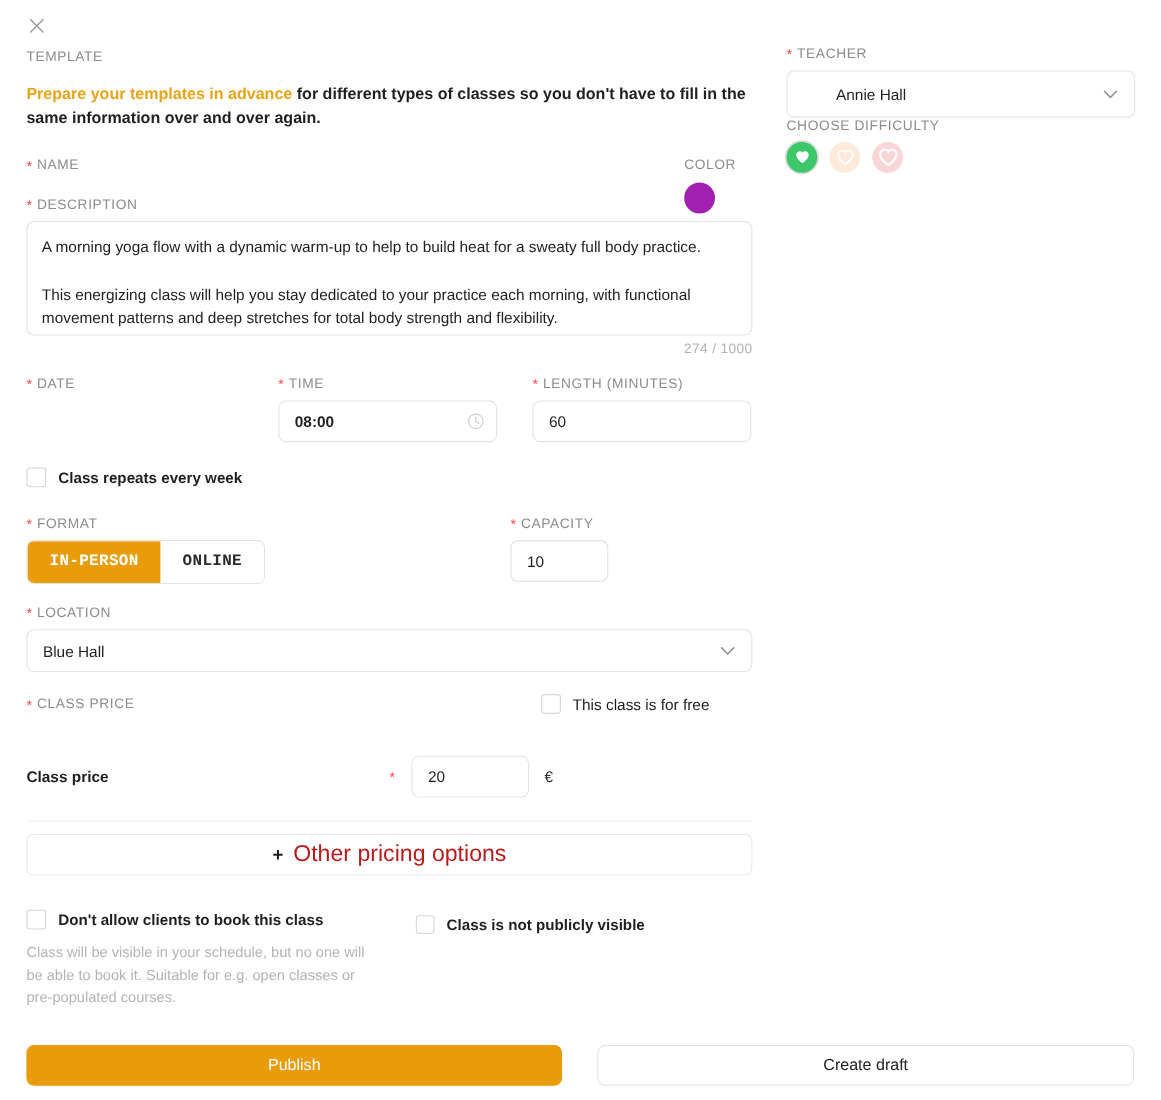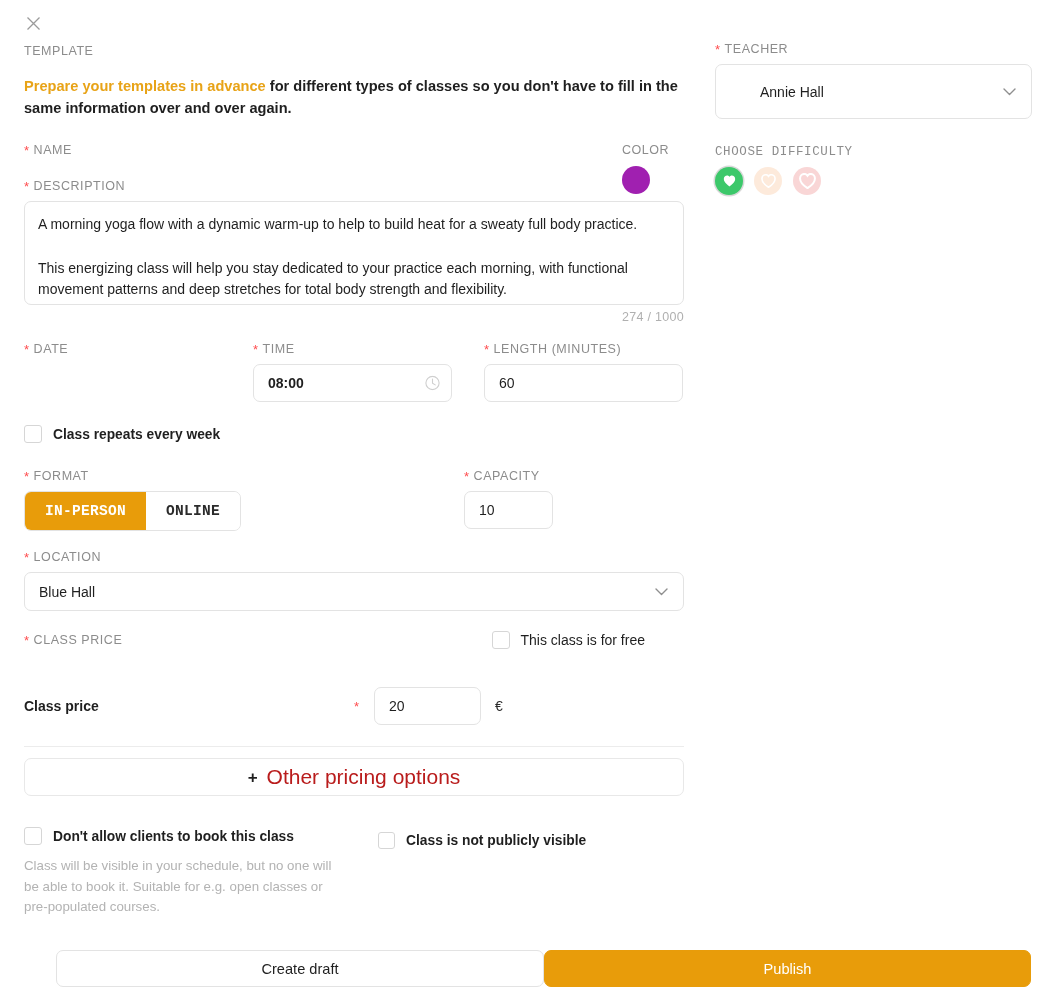--- a/index.html
+++ b/index.html
@@ -169,22 +169,22 @@
   .btn-publish {
     width: 487px; background: #e89c0a; color: #ffffff; border: 1px solid #e89c0a;
   }
   .btn-draft {
     width: 488px; margin-left: 32px; background: #fff;
     color: #1f1f1f; border: 1px solid #e3e3e3;
   }
 
   
   .right-col .field-label { margin-bottom: 8px; }
-  .teacher-inp { height: 55px; padding-left: 44px; }
-  .difficulty-label { margin-top: 26px; margin-bottom: 10px; letter-spacing: .6px; font-family: Liberation Mono, monospace; }
+  .teacher-inp { height: 43px; padding-left: 44px; }
+  .difficulty-label { margin-bottom: 10px; letter-spacing: .6px; }
   .hearts { display: flex; gap: 11px; }
   .heart-btn {
     width: 28px; height: 28px; border-radius: 50%;
     display: flex; align-items: center; justify-content: center;
     cursor: pointer;
   }
   .heart-btn.h1 { background: #3cc86a; box-shadow: 0 0 0 1.5px #d8d8d8; }
   .heart-btn.h2 { background: #fdeadb; }
   .heart-btn.h3 { background: #f9d6d6; }
   .heart-btn svg { display: block; }
@@ -382,17 +382,17 @@
       </div>
       <div class="heart-btn h3">
         <svg width="17" height="16" viewBox="0 0 24 22" aria-hidden="true">
           <path d="M12 21 C12 21 1.5 14.2 1.5 7.3 C1.5 3.6 4.3 1 7.6 1 C9.8 1 11.2 2.2 12 3.5 C12.8 2.2 14.2 1 16.4 1 C19.7 1 22.5 3.6 22.5 7.3 C22.5 14.2 12 21 12 21 Z" fill="none" stroke="#ffffff" stroke-width="2.8"></path>
         </svg>
       </div>
     </div>
   </div>
 
   <div class="footer">
+    <div class="btn btn-publish">Publish</div>
     <div class="btn btn-draft">Create draft</div>
-    <div class="btn btn-publish">Publish</div>
   </div>
 
 </div>
 
 </body></html>

